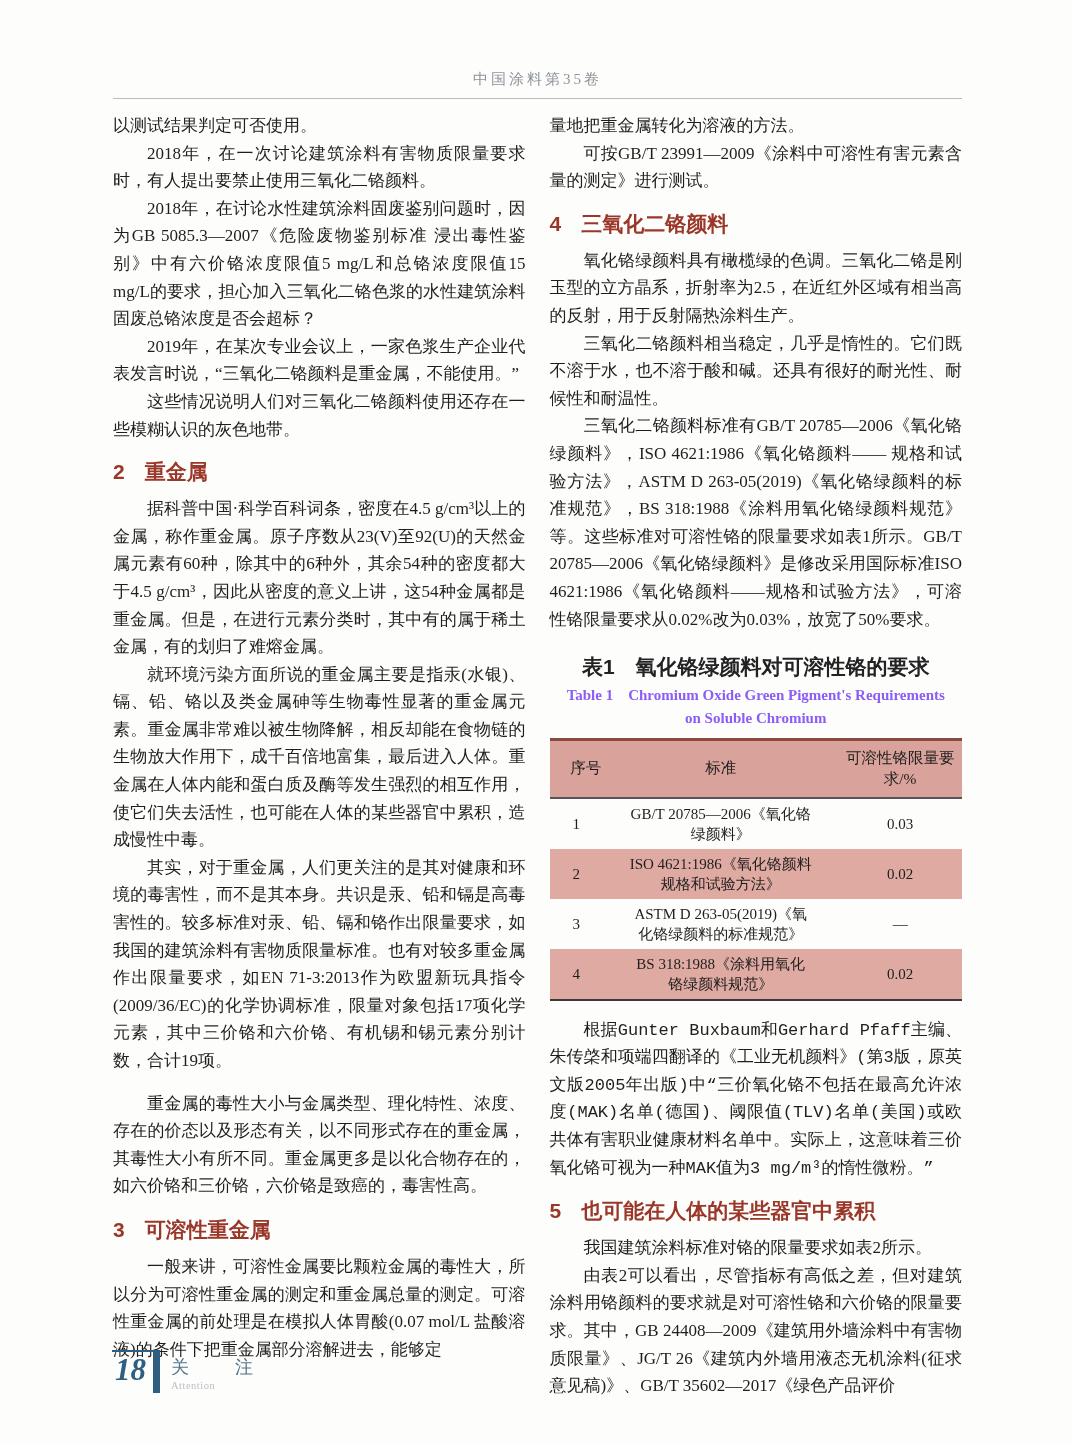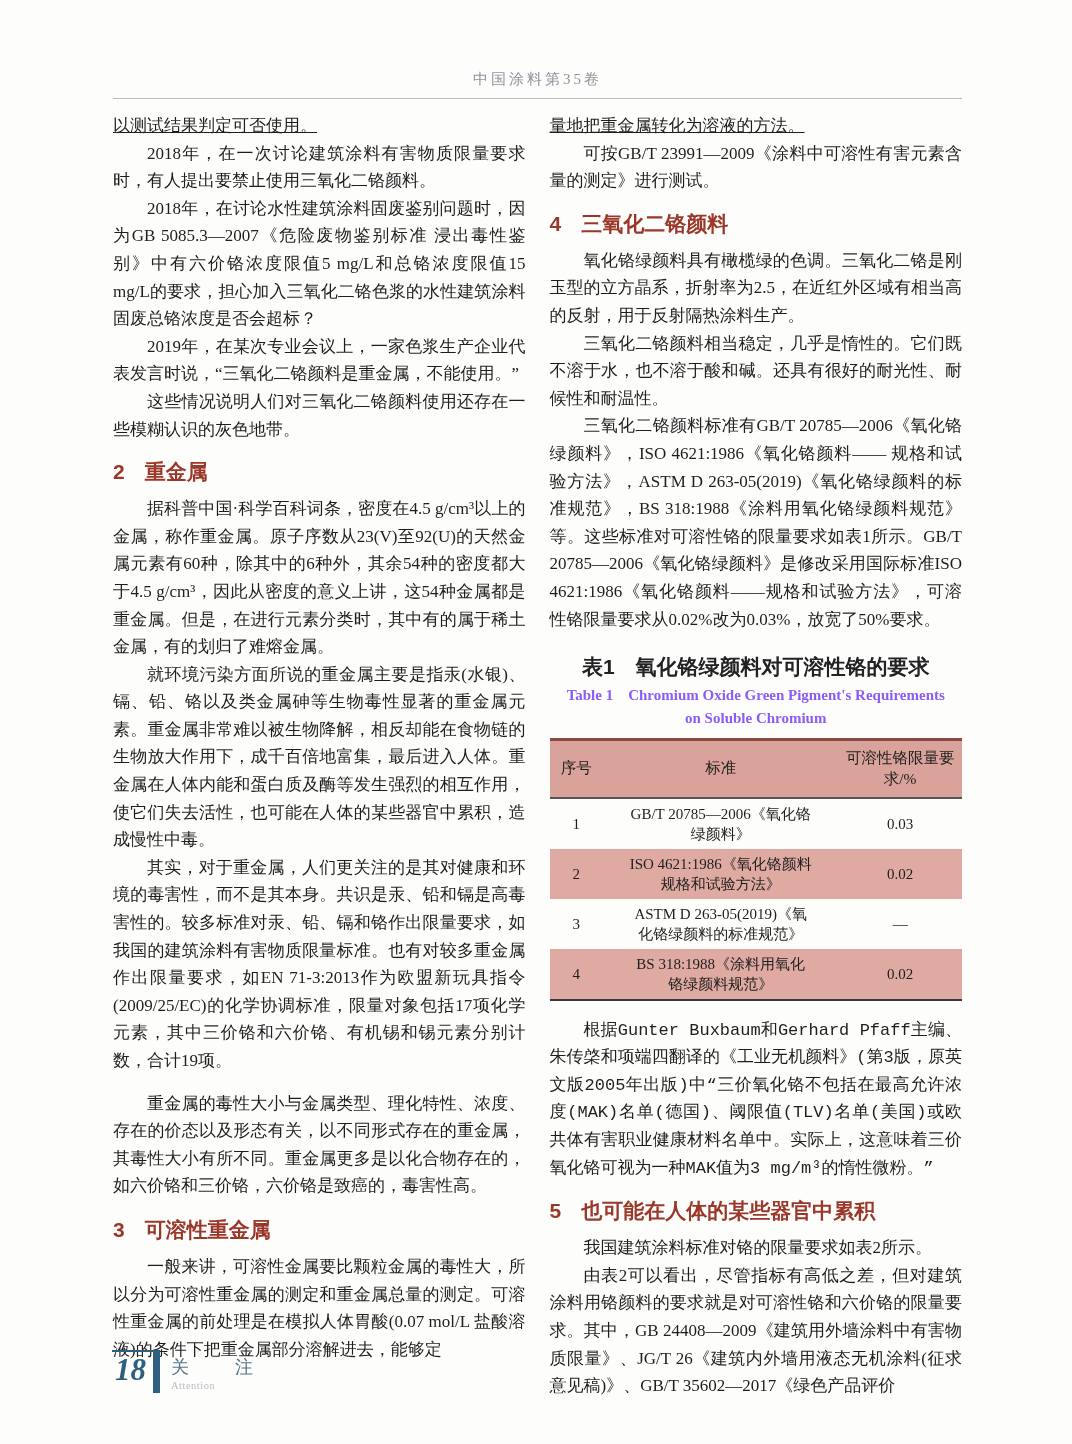--- a/index.html
+++ b/index.html
@@ -19,21 +19,21 @@
   }
   .columns {
     position:absolute; top:112px; left:113px; right:110px;
     display:flex; gap:24px;
   }
   .col { flex:1; min-width:0; }
   p {
     margin:0; font-size:17px; line-height:27.6px;
     text-align:justify; text-indent:2em;
   }
-  p.cont { text-indent:0;text-decoration:underline; }
+  p.cont { text-indent:0; }
   .sec-heading {
     display:flex; align-items:baseline; gap:20px;
     color:#9a3728;
     font-family:"Liberation Sans","DejaVu Sans",sans-serif;
     font-weight:bold; font-size:21px;
     margin:15px 0 9px 0;
   }
   .sec-heading .sec-num { flex:0 0 auto; }
   .tbl-caption-cn {
     text-align:center; font-family:"Liberation Sans","DejaVu Sans",sans-serif;
@@ -50,21 +50,21 @@
     font-size:15px; margin-bottom:14px;
   }
   table.req-table thead th {
     background:#d9a29a; font-weight:normal; font-size:15.5px;
     padding:7px 2px; border-bottom:2px solid #565656;
   }
   table.req-table td {
     padding:5px 2px; text-align:center; line-height:20px; vertical-align:middle;
   }
   table.req-table td.c-std { padding-left:26px; padding-right:26px; }
-  .c-no { width:13%; } .c-std { width:57%; } .c-limit { width:30%; }
+  .c-no { width:13%;text-align:right; } .c-std { width:57%; } .c-limit { width:30%; }
   tr.striped { background:#dfaaa2; }
   .gap-before { margin-top:16px;font-family:Liberation Mono, monospace; }
   .pg-footer {
     position:absolute; left:112px; top:1350px;
     display:flex; align-items:flex-start; gap:11px;
   }
   .pn-block { display:flex; align-items:flex-start; border-top:2.5px solid #2e5f80; }
   .pn {
     font-size:31px; font-style:italic; font-weight:bold;
     color:#2e5f80; padding:1px 7px 0 3px; line-height:1.1;
@@ -90,21 +90,21 @@
     <p>2018年，在讨论水性建筑涂料固废鉴别问题时，因为GB 5085.3—2007《危险废物鉴别标准 浸出毒性鉴别》中有六价铬浓度限值5 mg/L和总铬浓度限值15 mg/L的要求，担心加入三氧化二铬色浆的水性建筑涂料固废总铬浓度是否会超标？</p>
     <p>2019年，在某次专业会议上，一家色浆生产企业代表发言时说，“三氧化二铬颜料是重金属，不能使用。”</p>
     <p>这些情况说明人们对三氧化二铬颜料使用还存在一些模糊认识的灰色地带。</p>
 
     <div class="sec-heading">
       <span class="sec-num">2</span>
       <span>重金属</span>
     </div>
     <p>据科普中国·科学百科词条，密度在4.5 g/cm³以上的金属，称作重金属。原子序数从23(V)至92(U)的天然金属元素有60种，除其中的6种外，其余54种的密度都大于4.5 g/cm³，因此从密度的意义上讲，这54种金属都是重金属。但是，在进行元素分类时，其中有的属于稀土金属，有的划归了难熔金属。</p>
     <p>就环境污染方面所说的重金属主要是指汞(水银)、镉、铅、铬以及类金属砷等生物毒性显著的重金属元素。重金属非常难以被生物降解，相反却能在食物链的生物放大作用下，成千百倍地富集，最后进入人体。重金属在人体内能和蛋白质及酶等发生强烈的相互作用，使它们失去活性，也可能在人体的某些器官中累积，造成慢性中毒。</p>
-    <p>其实，对于重金属，人们更关注的是其对健康和环境的毒害性，而不是其本身。共识是汞、铅和镉是高毒害性的。较多标准对汞、铅、镉和铬作出限量要求，如我国的建筑涂料有害物质限量标准。也有对较多重金属作出限量要求，如EN 71-3:2013作为欧盟新玩具指令(2009/25/EC)的化学协调标准，限量对象包括17项化学元素，其中三价铬和六价铬、有机锡和锡元素分别计数，合计19项。</p>
+    <p>其实，对于重金属，人们更关注的是其对健康和环境的毒害性，而不是其本身。共识是汞、铅和镉是高毒害性的。较多标准对汞、铅、镉和铬作出限量要求，如我国的建筑涂料有害物质限量标准。也有对较多重金属作出限量要求，如EN 71-3:2013作为欧盟新玩具指令(2009/36/EC)的化学协调标准，限量对象包括17项化学元素，其中三价铬和六价铬、有机锡和锡元素分别计数，合计19项。</p>
     <p class="gap-before">重金属的毒性大小与金属类型、理化特性、浓度、存在的价态以及形态有关，以不同形式存在的重金属，其毒性大小有所不同。重金属更多是以化合物存在的，如六价铬和三价铬，六价铬是致癌的，毒害性高。</p>
 
     <div class="sec-heading">
       <span class="sec-num">3</span>
       <span>可溶性重金属</span>
     </div>
     <p>一般来讲，可溶性金属要比颗粒金属的毒性大，所以分为可溶性重金属的测定和重金属总量的测定。可溶性重金属的前处理是在模拟人体胃酸(0.07 mol/L 盐酸溶液)的条件下把重金属部分溶解进去，能够定</p>
   </div>
 
   <div class="col">

